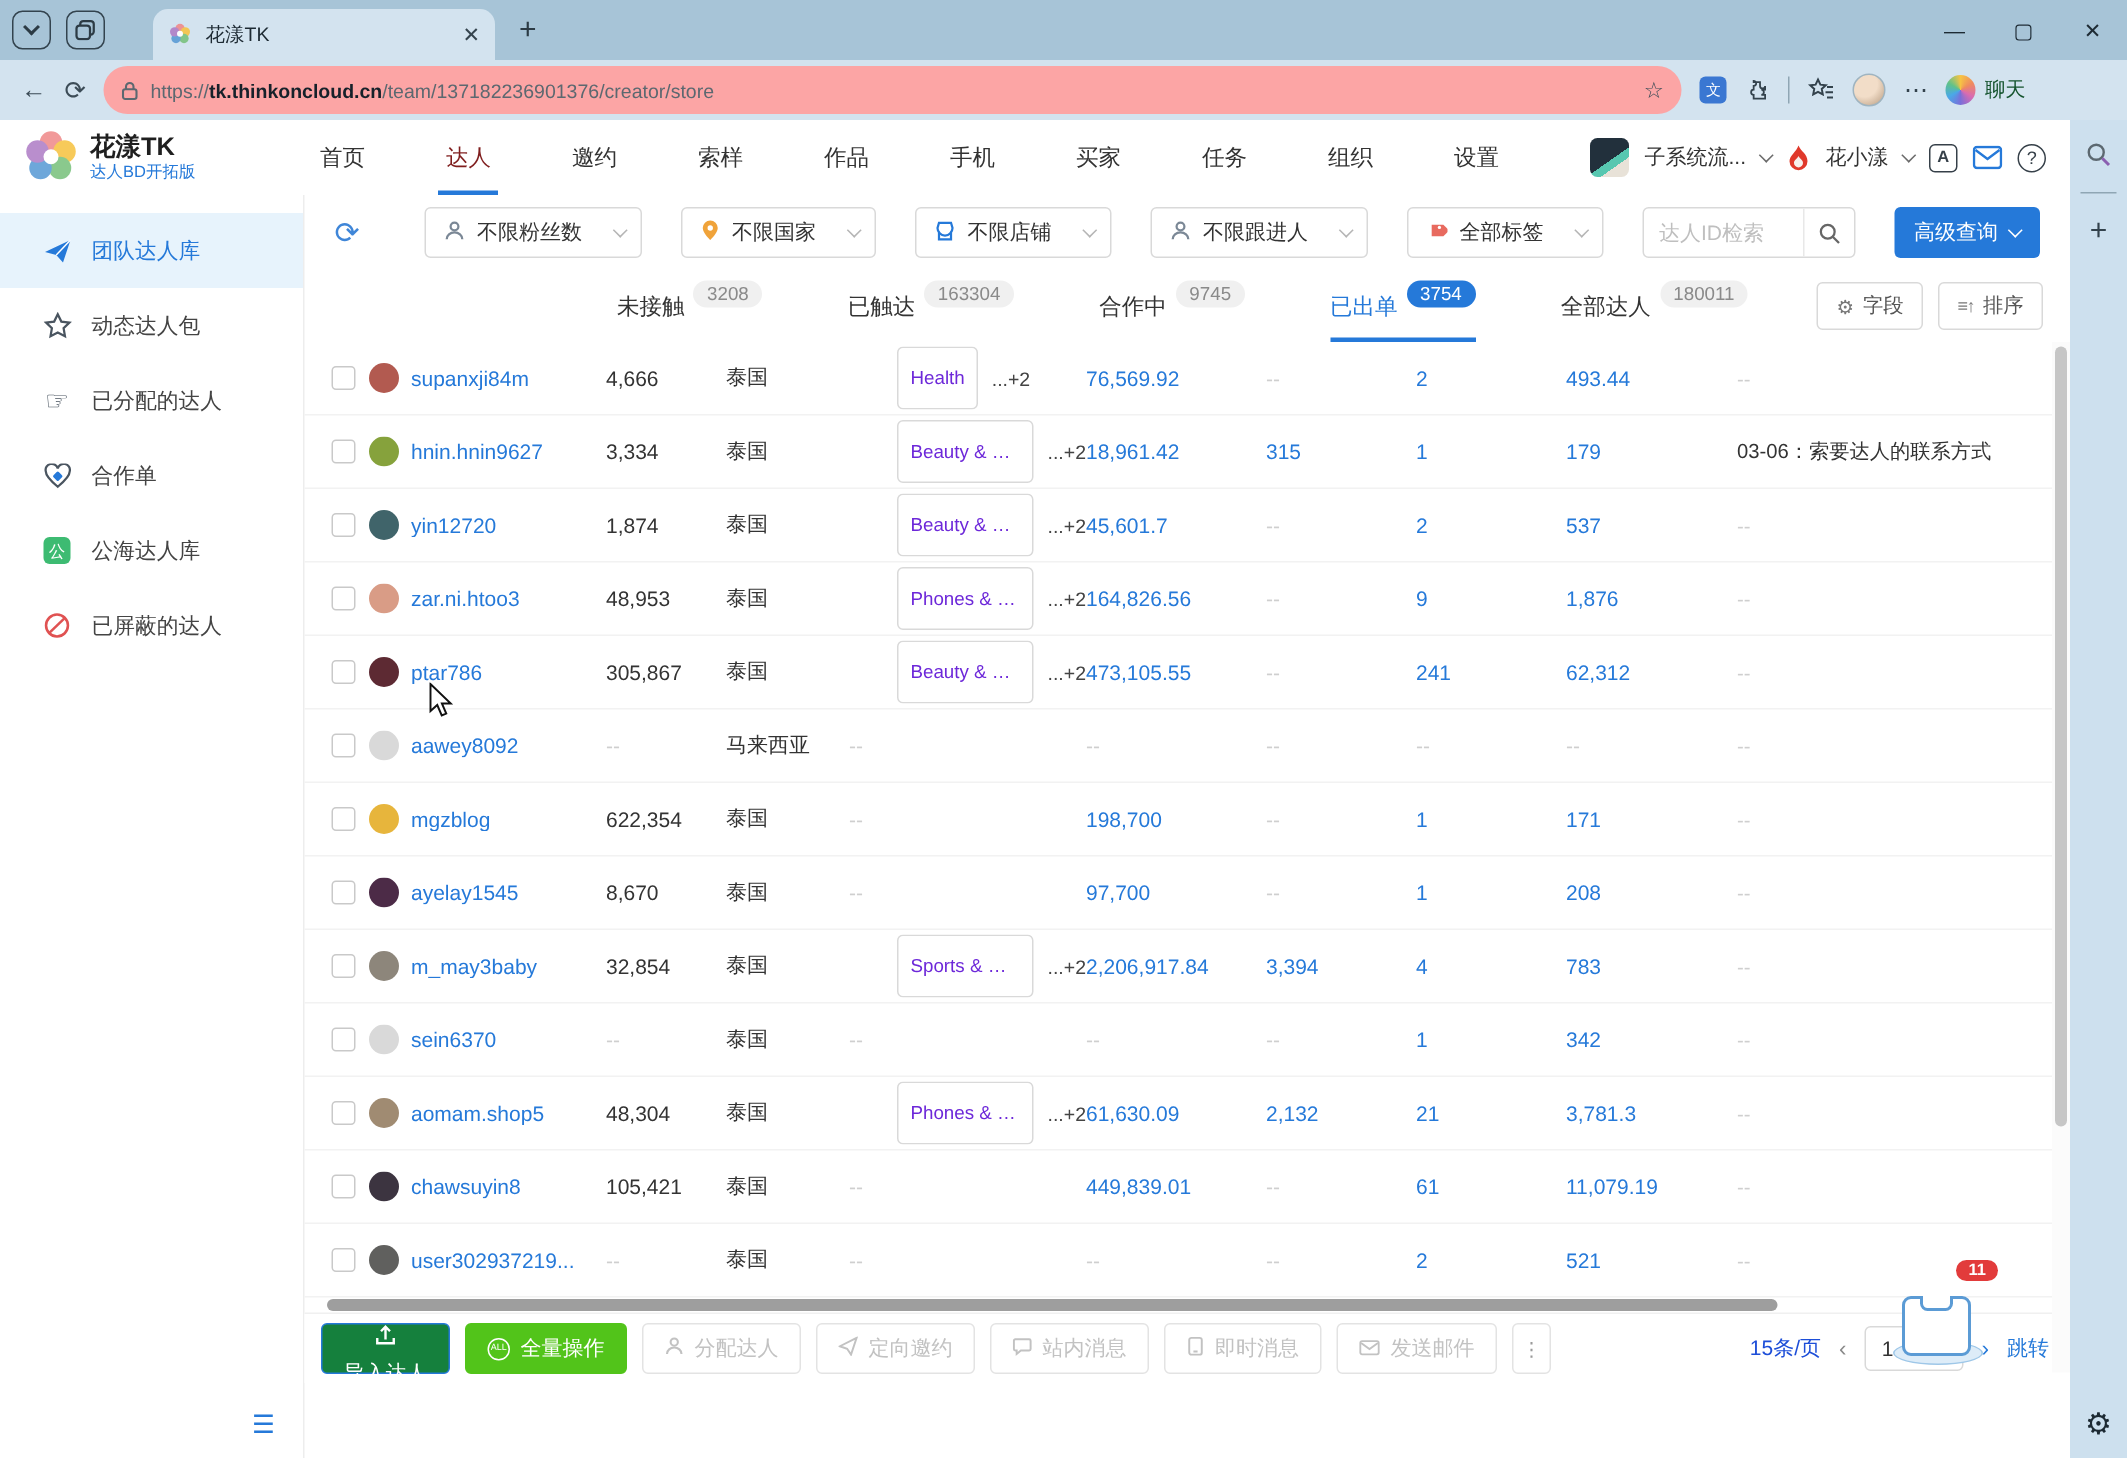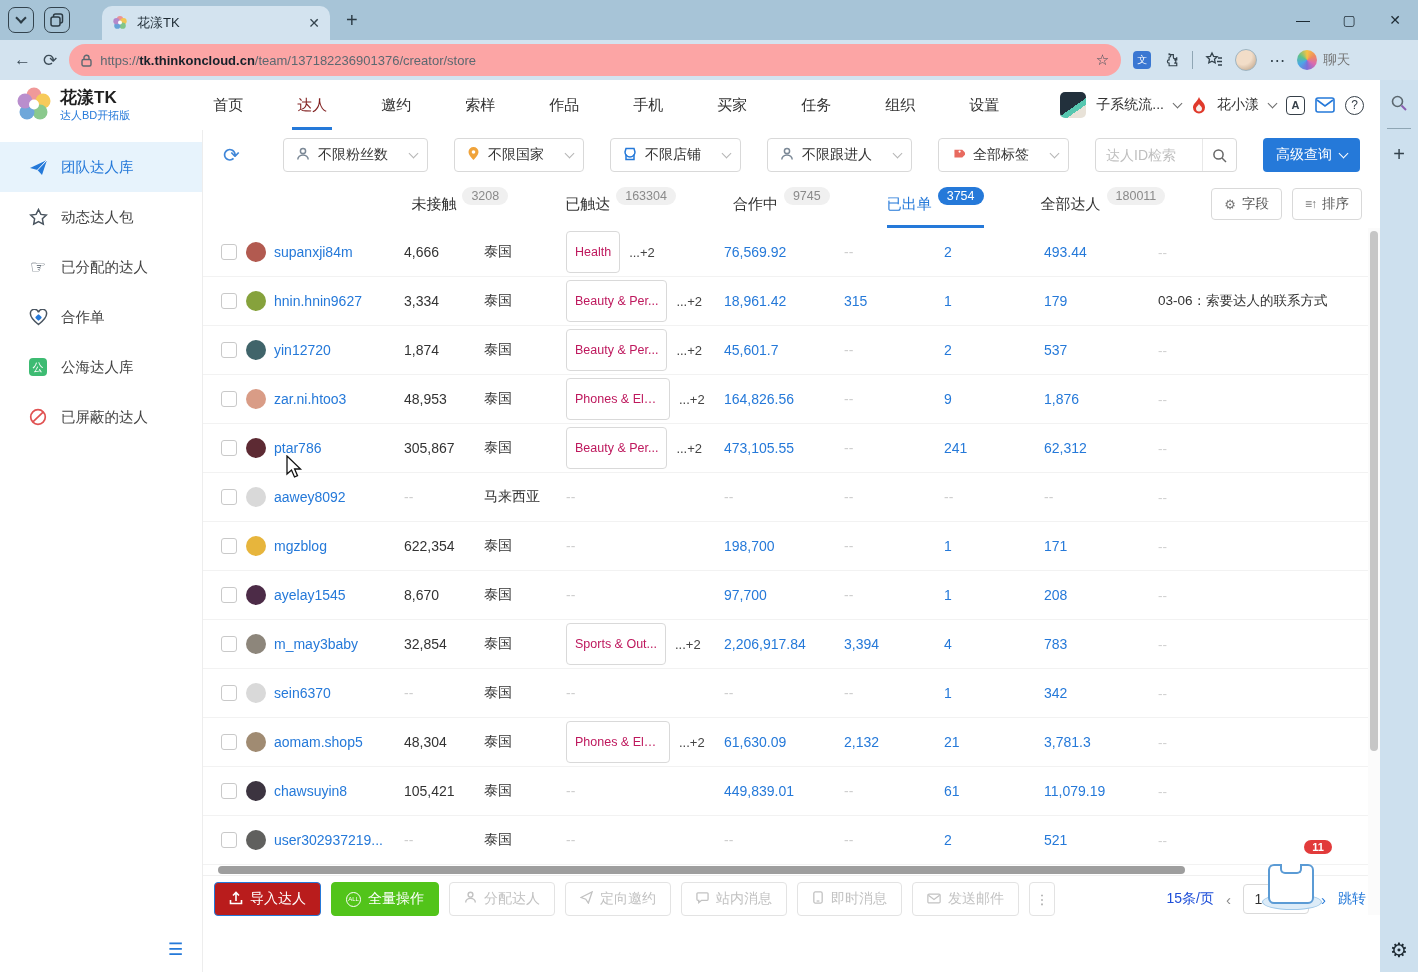--- a/index.html
+++ b/index.html
@@ -28,21 +28,21 @@
     display:flex; align-items:center; padding:16px 12px; gap:8px; font-size:13px; }
   .url-proto,.url-path { color:#5c6870; }
   .url-host { color:#16212a; font-weight:bold; }
   .bar-star { margin-left:auto; color:#3c4c57; font-size:15px; }
   .tool-ico { font-size:16px; color:#33424c; }
   .translate-badge { width:18px; height:18px; border-radius:4px; background:#3a77d2; color:#fff;
     font-size:10px; display:flex; align-items:center; justify-content:center; }
   .tb-divider { width:1px; height:18px; background:#8fa6b4; }
   .browser-avatar { width:22px; height:22px; border-radius:50%;
     background:radial-gradient(circle at 35% 30%, #f2ddc8 0 45%, #b59a7f 100%); border:1px solid #9fb4c0; }
-  .copilot { display:flex; align-items:center; gap:6px; font-size:13.5px; color:#737373; }
+  .copilot { display:flex; align-items:center; gap:6px; font-size:13.5px; color:#14532d; }
   .copilot-ico { width:20px; height:20px; border-radius:50%;
     background:conic-gradient(#f6c344,#ef8b5f,#d96bb1,#7a6fd9,#4aa8e8,#5fc28a,#f6c344); }
 
   
   .edge-strip { position:absolute; top:80px; right:0; width:38px; bottom:0; background:#cde0ee;
     display:flex; flex-direction:column; align-items:center; padding-top:14px; }
   .strip-search { color:#5c6870; }
   .strip-div { width:24px; height:1px; background:#8fa6b4; margin:16px 0 14px; }
   .strip-plus { font-size:20px; color:#33424c; font-weight:300; }
   .strip-gear { margin-top:auto; margin-bottom:10px; font-size:20px; color:#1d2a33; }
@@ -131,40 +131,40 @@
   .c4 { width:158px; flex:none; display:flex; align-items:center; overflow:hidden; }
   .c5 { width:120px; flex:none; }
   .c6 { width:100px; flex:none; }
   .c7 { width:100px; flex:none; }
   .c8 { width:114px; flex:none; }
   .c9 { width:200px; flex:none; white-space:nowrap; overflow:hidden; }
   .c10 { flex:1; min-width:0; white-space:nowrap; overflow:hidden; }
   .cbox { width:16px; height:16px; border:1px solid #c9c9c9; border-radius:3px; background:#fff; }
   .row-avatar { width:20px; height:20px; border-radius:50%; flex:none; }
   .id-link { color:#2579d9; white-space:nowrap; overflow:hidden; text-overflow:ellipsis; }
-  .tag-pill { border:1px solid #d9d9d9; border-radius:4px; padding:13px 8px; font-size:12.5px; color:#be185d;
-    white-space:nowrap; max-width:104px; overflow:hidden; text-overflow:ellipsis; background:#fff; }
+  .tag-pill { border:1px solid #d9d9d9; border-radius:4px; padding:13px 8px; font-size:12.5px; color:#6d28d9;
+    white-space:nowrap; max-width:104px; overflow:hidden; text-overflow:ellipsis; background:#fff;margin-left:32px; }
   .tag-more { font-size:13px; color:#444; margin-left:9px; white-space:nowrap; }
   .v.blue { color:#2579d9; }
   .v.dark { color:#333; }
   .v.empty { color:#cfcfcf; }
   .rec-text { font-size:13.5px; color:#333; }
 
   
   .hscroll { height:10px; flex:none; position:relative; }
   .hthumb { position:absolute; left:15px; width:967px; top:1px; height:8px; background:#9e9e9e; border-radius:4px; }
   .vscroll { position:absolute; top:98px; right:0; width:12px; bottom:57px; background:#fbfbfb; }
   .vthumb { position:absolute; left:2px; width:8px; top:3px; height:520px; background:#c6c6c6; border-radius:4px; }
 
   
   .footer { height:47px; flex:none; border-top:1px solid #f0f0f0; display:flex; align-items:center;
     padding:0 14px 0 11px; gap:10px; background:#fff; }
   .fbtn { height:34px; border:1px solid #e3e3e3; background:#fff; border-radius:4px; padding:0 14px;
     font-size:14px; font-family:inherit; color:#c2c2c2; display:flex; align-items:center; gap:7px; }
-  .fbtn.primary { background:#b91c1c; border-color:#2579d9; color:#fff; }
+  .fbtn.primary { background:#15803d; border-color:#2579d9; color:#fff;flex-direction:column; }
   .fbtn.success { background:#52c41a; border-color:#52c41a; color:#fff; }
   .all-circle { width:15px; height:15px; border:1.4px solid #fff; border-radius:50%; font-size:6px;
     display:flex; align-items:center; justify-content:center; }
   .more-btn { width:26px; height:34px; border:1px solid #e3e3e3; border-radius:4px; background:#fff;
     color:#9a9a9a; font-size:13px; letter-spacing:0; }
   .pager { margin-left:auto; display:flex; align-items:center; gap:12px; }
   .page-size { color:#1d4ed8; font-size:14px;text-align:right; }
   .pg-prev { color:#8a8a8a; font-size:15px; }
   .pg-box { width:66px; height:30px; border:1px solid #d9d9d9; border-radius:4px; display:flex;
     align-items:center; justify-content:center; font-size:14px; color:#333; }

